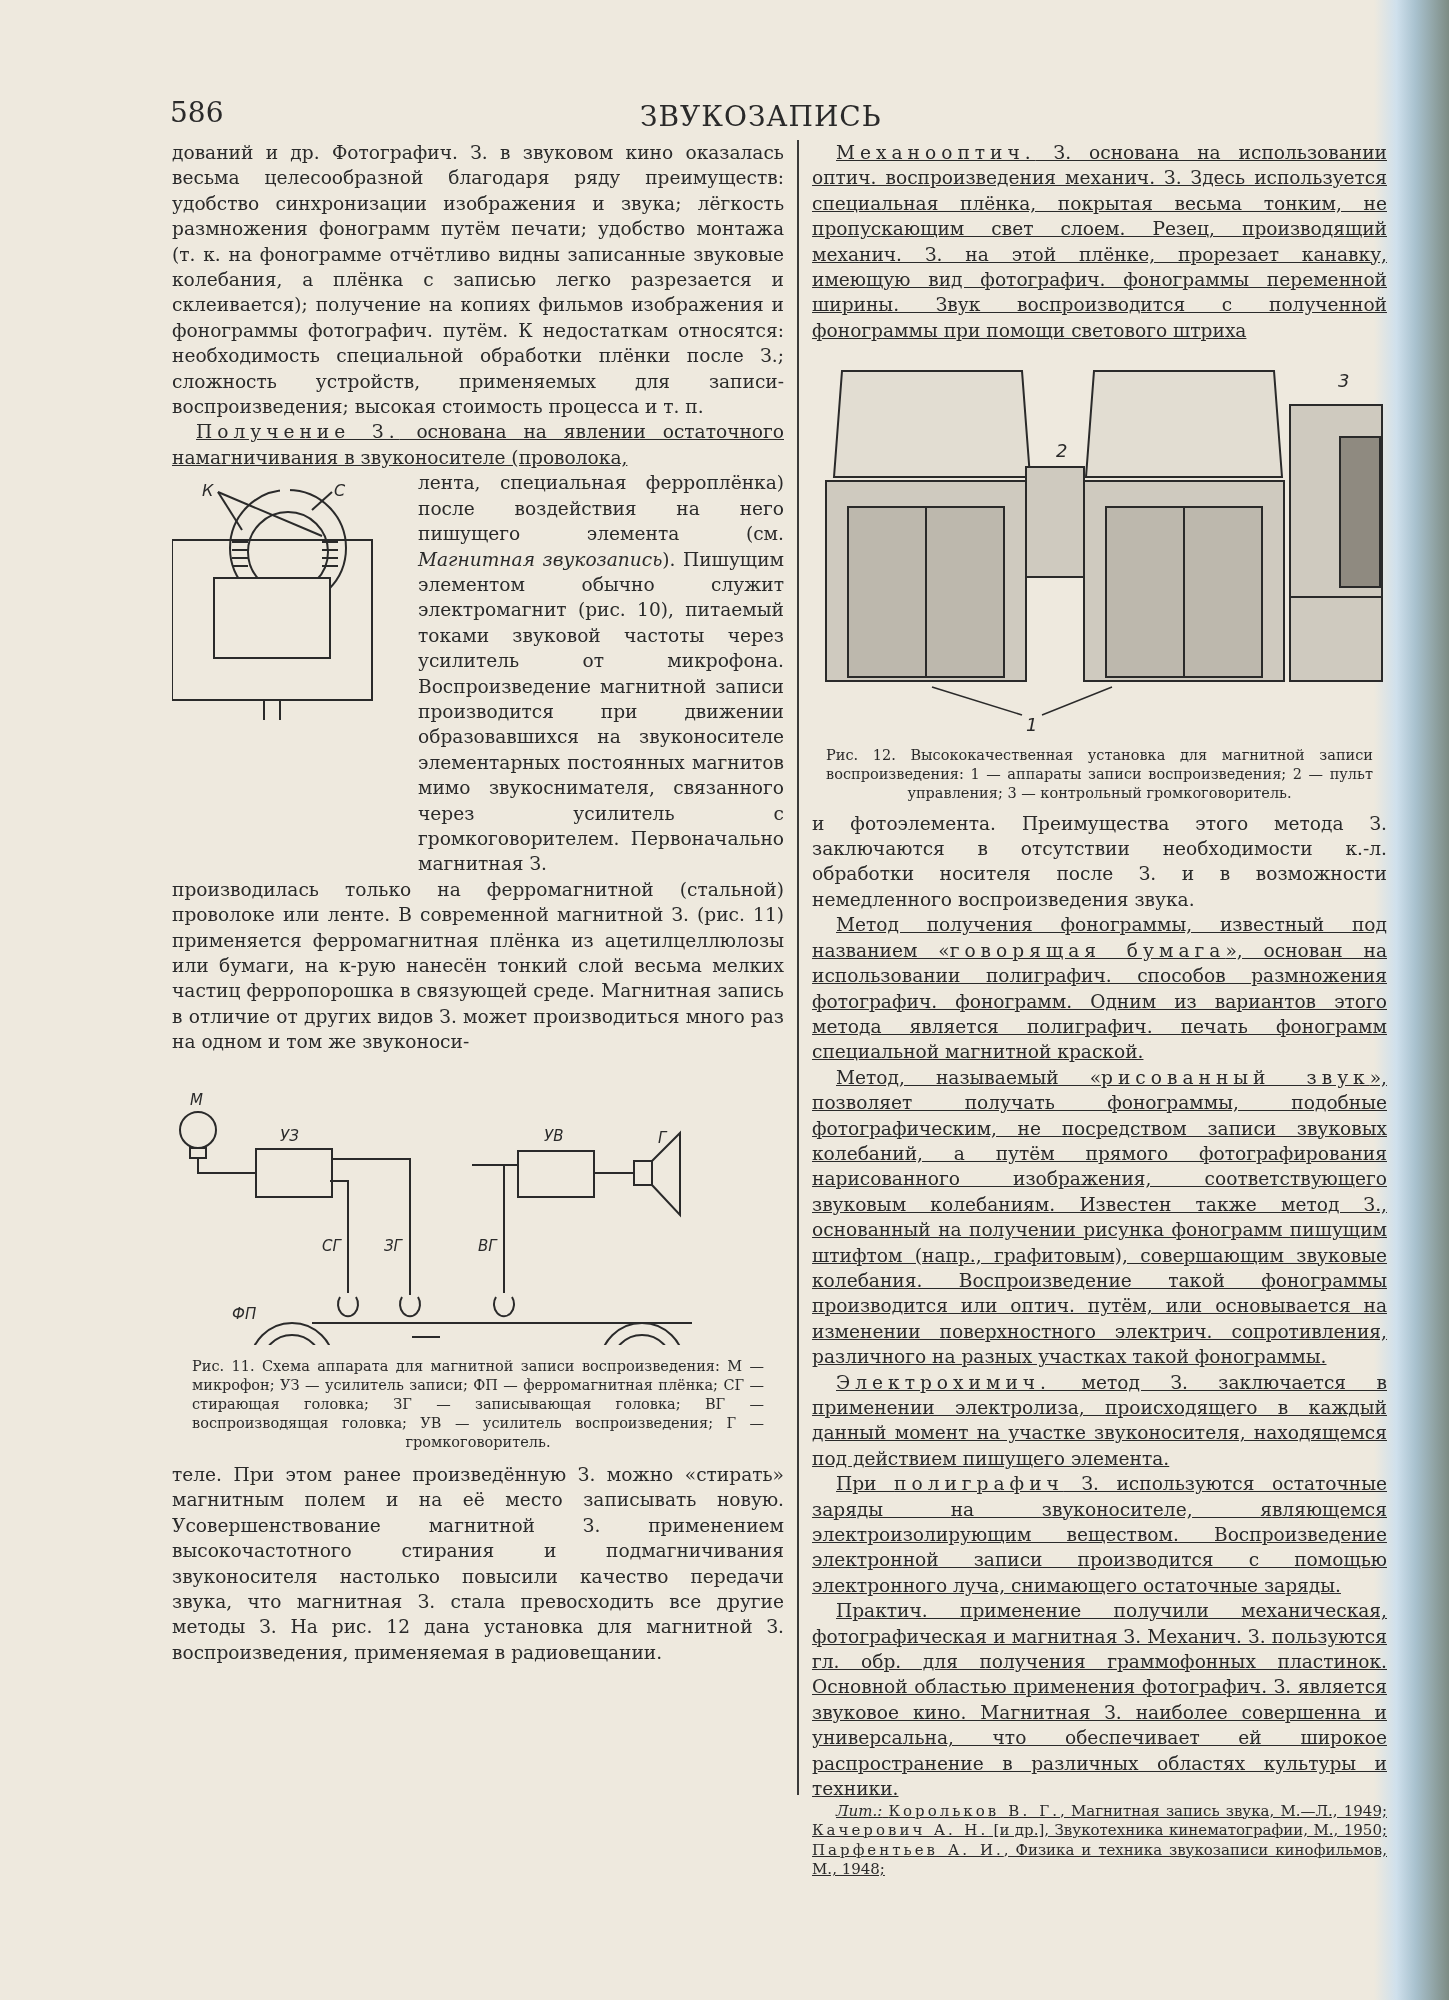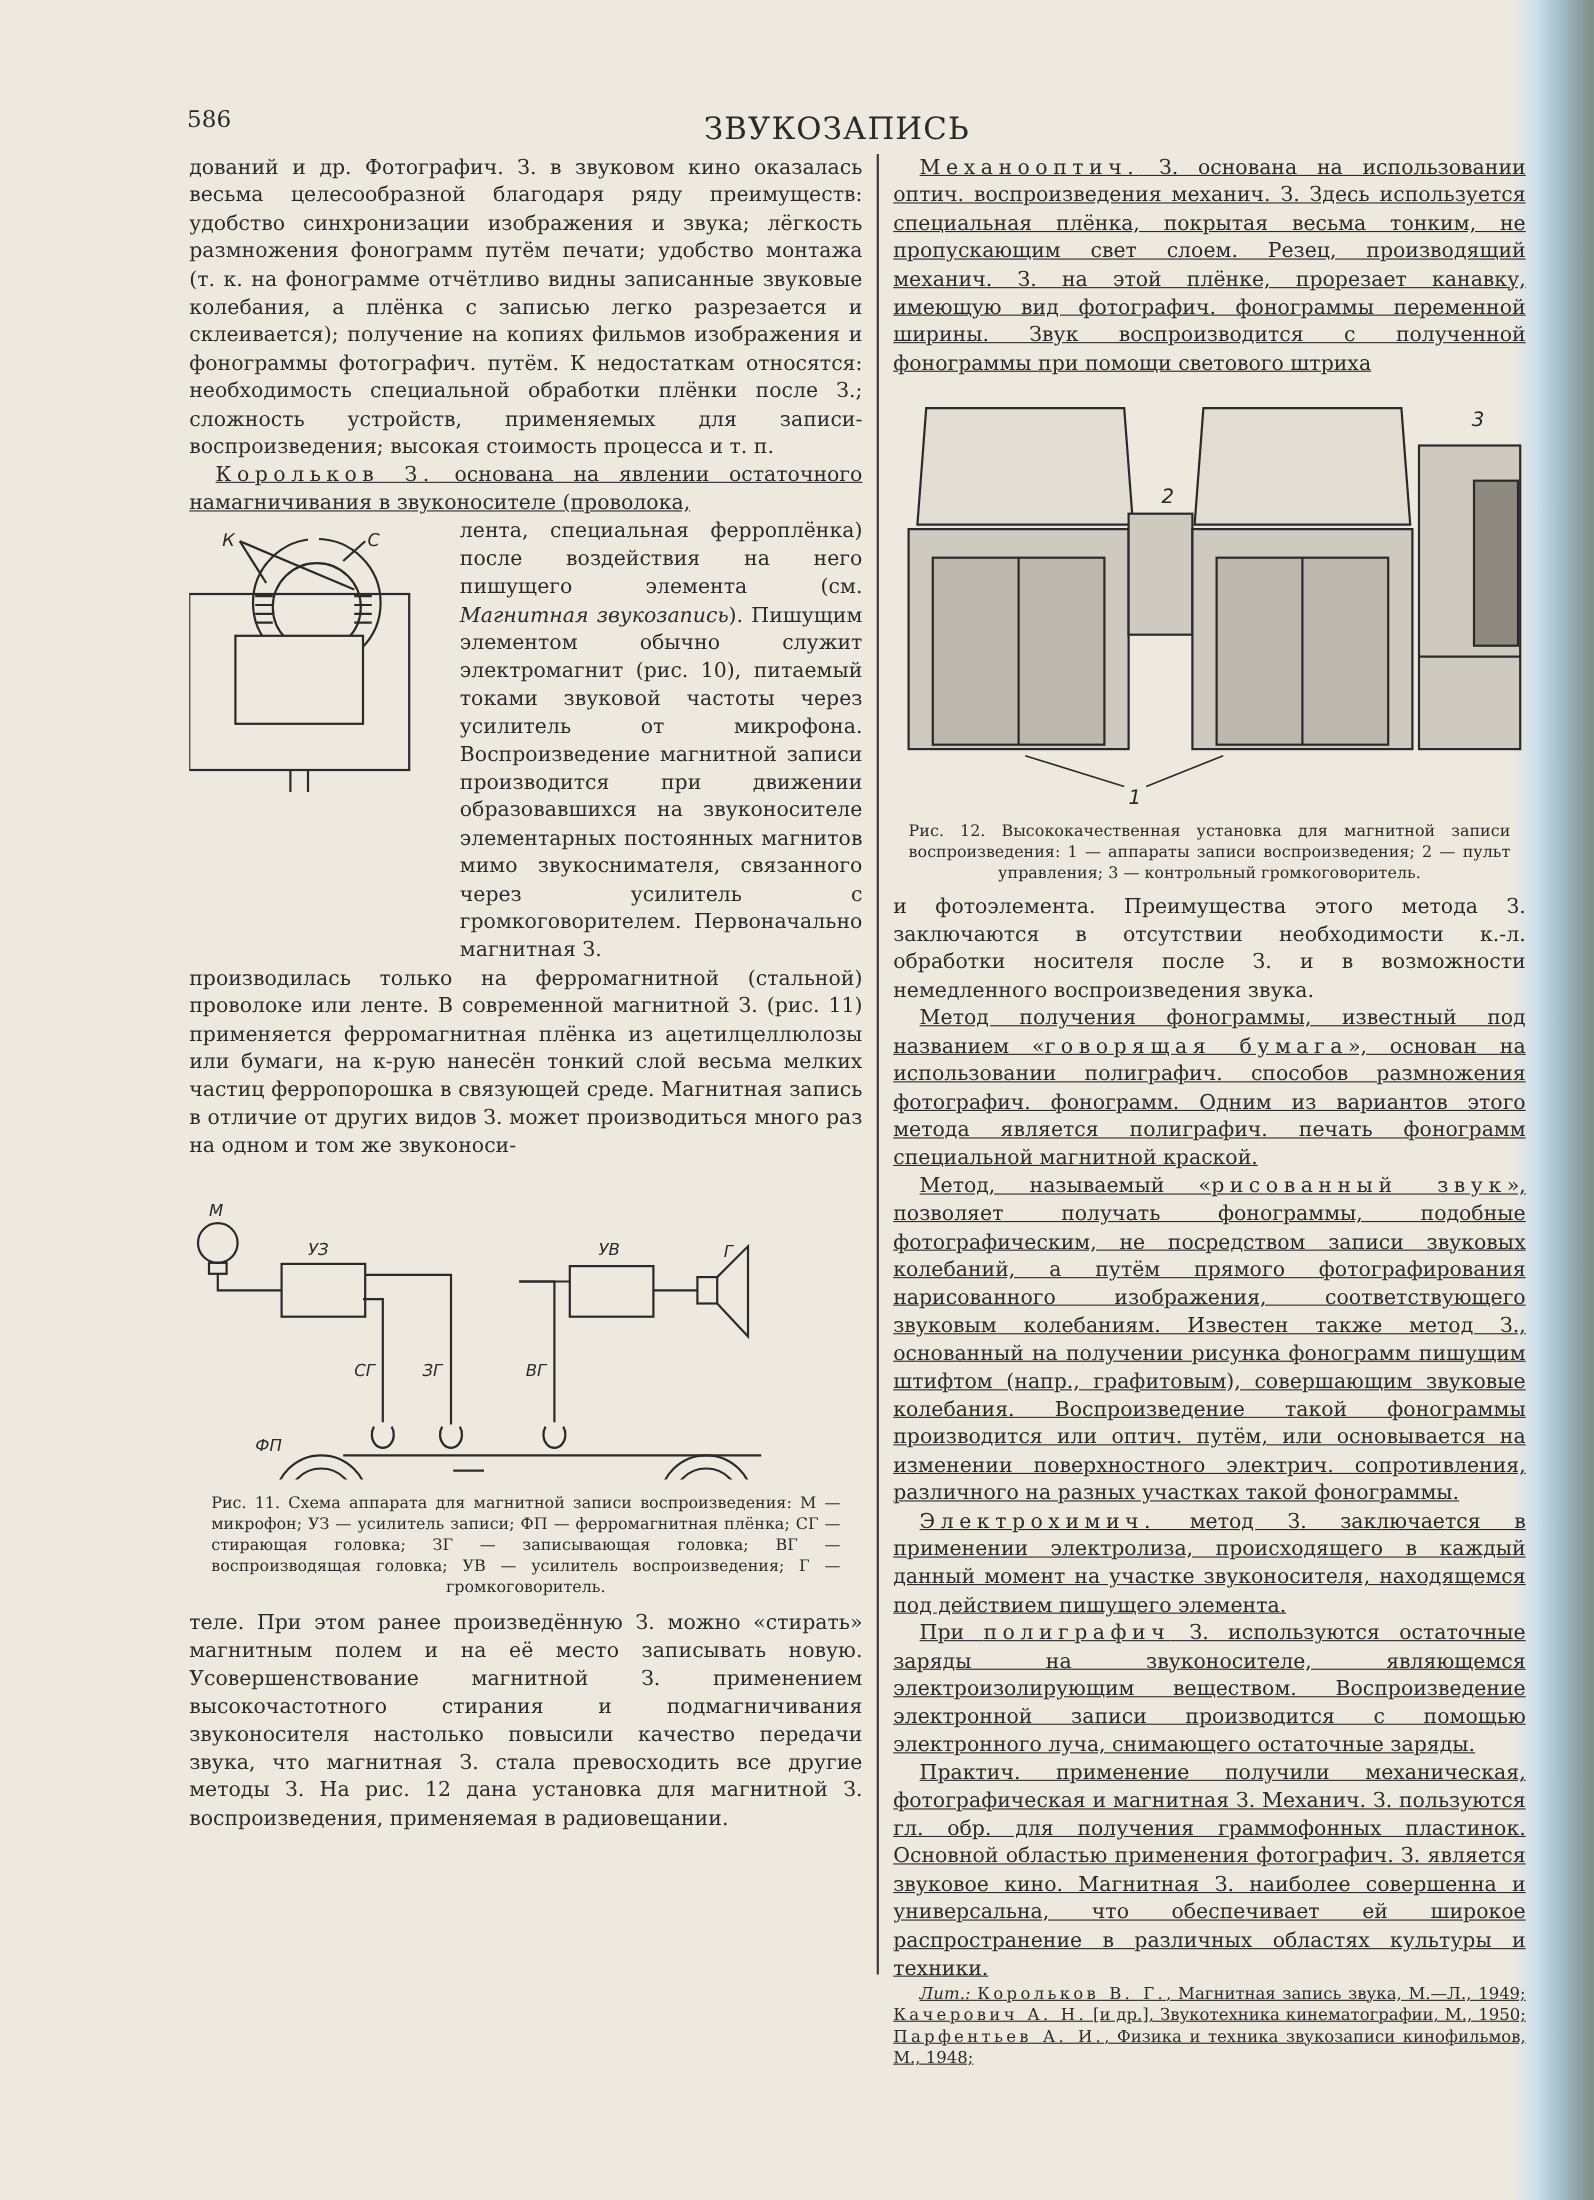--- a/index.html
+++ b/index.html
@@ -1,20 +1,20 @@
 <!DOCTYPE html>
 <html><head>
 <meta charset="utf-8">
 <style>
   html,body{margin:0;padding:0;}
   body{width:1449px;height:2000px;background:#eee9de;position:relative;overflow:hidden;
        font-family:"DejaVu Serif","Liberation Serif",serif;color:#2a2a2a;}
   .edge{position:absolute;top:0;right:0;width:75px;height:2000px;
         background:linear-gradient(90deg,rgba(238,233,222,0) 0%,#cfe0ec 30%,#a9c2cf 55%,#7d8c84 100%);}
-  .page-number{position:absolute;left:170px;top:96px;font-size:21px;}
+  .page-number{position:absolute;left:170px;top:96px;font-size:28px;}
   .running-head{position:absolute;left:640px;top:100px;font-size:28px;letter-spacing:1px;}
   .col{position:absolute;font-size:18.6px;line-height:25.4px;text-align:justify;}
   .col p{margin:0;text-indent:0;}
   .col p.ind{text-indent:24px;text-decoration:underline;}
   .left{left:172px;top:140px;width:612px;}
   .right{left:812px;top:140px;width:575px;}
   .divider{position:absolute;left:797px;top:140px;width:2px;height:1655px;background:#3a3a3a;}
   .sp{letter-spacing:5px;}
   .it{font-style:italic;}
   .cap{font-size:14.5px;line-height:19px;text-align:justify;}
@@ -33,21 +33,21 @@
 
 <div class="edge"></div>
 
 <div class="page-number">586</div>
 <div class="running-head">ЗВУКОЗАПИСЬ</div>
 
 <div class="divider"></div>
 
 <div class="col left">
   <p>дований и др. Фотографич. З. в звуковом кино оказалась весьма целесообразной благодаря ряду преимуществ: удобство синхронизации изображения и звука; лёгкость размножения фонограмм путём печати; удобство монтажа (т. к. на фонограмме отчётливо видны записанные звуковые колебания, а плёнка с записью легко разрезается и склеивается); получение на копиях фильмов изображения и фонограммы фотографич. путём. К недостаткам относятся: необходимость специальной обработки плёнки после З.; сложность устройств, применяемых для записи-воспроизведения; высокая стоимость процесса и т. п.</p>
-  <p class="ind"><span class="sp">Корольков З.</span><span> основана на явлении остаточного намагничивания в звуконосителе (проволока,</span></p>
+  <p class="ind"><span class="sp">Получение З.</span><span> основана на явлении остаточного намагничивания в звуконосителе (проволока,</span></p>
 
   <div class="fig10-wrap">
     <div class="fig10">
       <svg width="232" height="250" viewBox="0 0 232 250">
         <g fill="none" stroke="#2a2a2a" stroke-width="2">
           <circle cx="116" cy="78" r="58"></circle>
           <circle cx="116" cy="82" r="40" fill="#eee9de"></circle>
           <rect x="0" y="70" width="200" height="160"></rect>
           <rect x="42" y="108" width="116" height="80" fill="#eee9de"></rect>
           <line x1="92" y1="230" x2="92" y2="255"></line>

